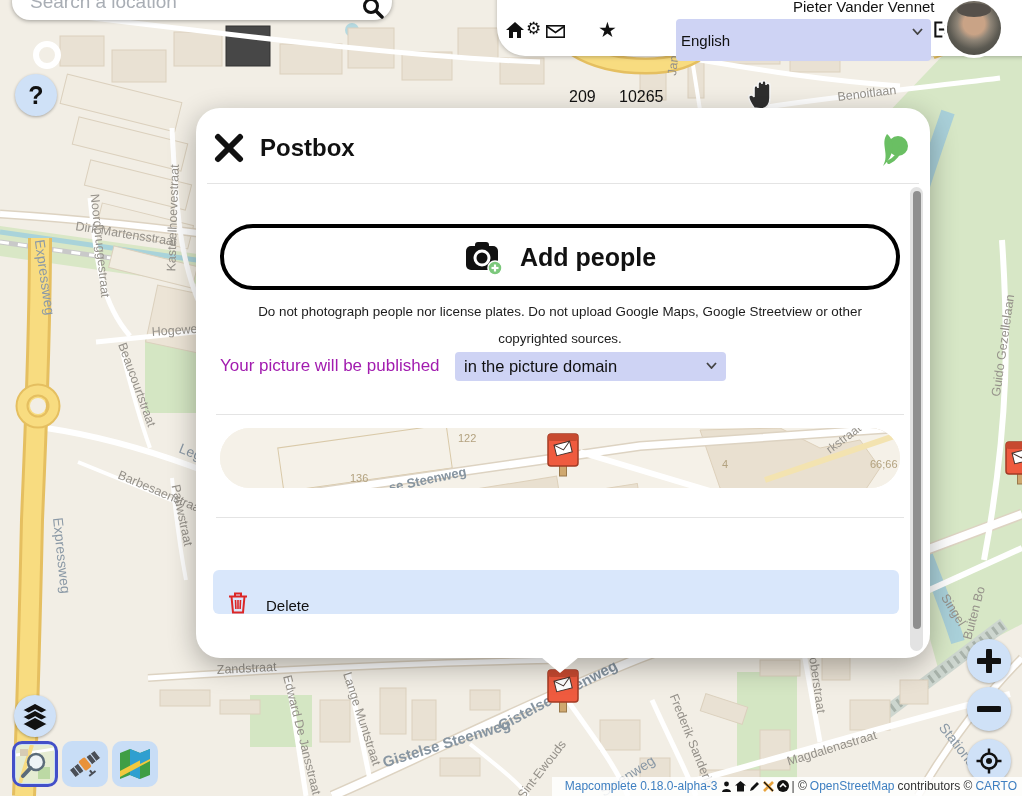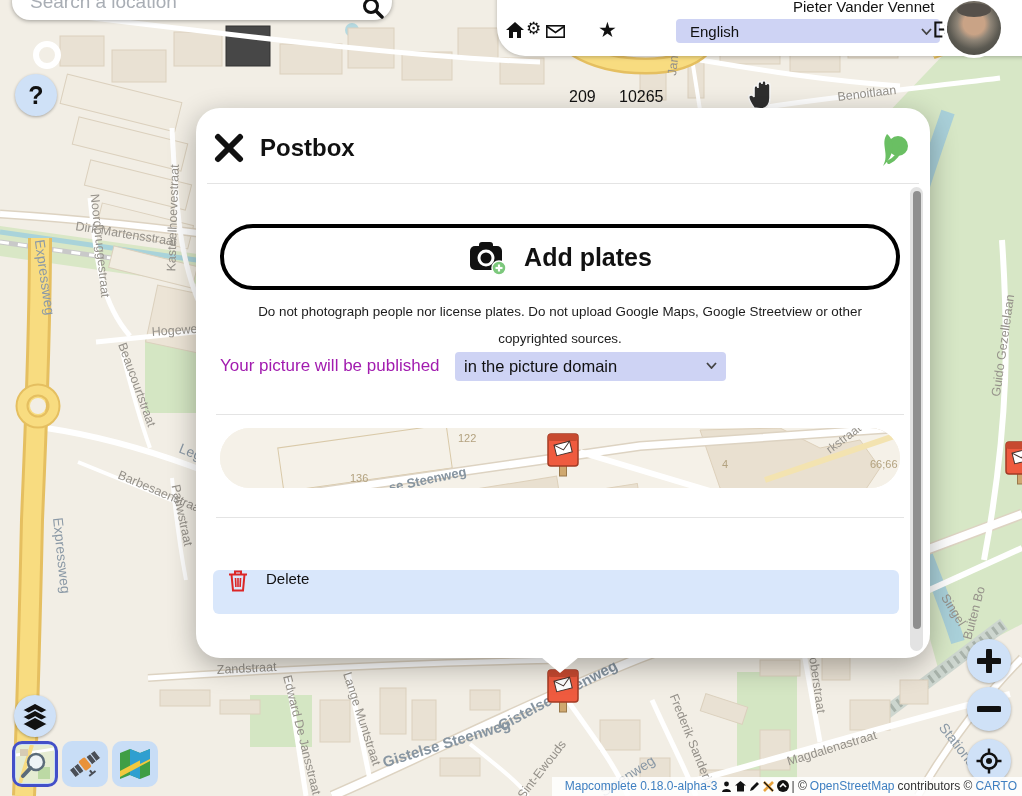--- a/index.html
+++ b/index.html
@@ -24,22 +24,22 @@
     font-size:25px;font-weight:bold;color:#111;cursor:pointer;}
 
   
   .user-panel{position:absolute;left:497px;top:-20px;width:540px;height:76px;background:#fff;
     border-bottom-left-radius:28px;box-shadow:0 1px 4px rgba(0,0,0,.25);}
   .user-name{position:absolute;left:296px;top:18px;font-size:15px;color:#111;white-space:nowrap;}
   .u-row{position:absolute;left:0;top:38px;height:30px;width:100%;}
   .u-ic{position:absolute;top:4px;}
   .u-num{position:absolute;top:22px;font-size:16px;color:#111;margin-top:48px;}
   .glyph{font-size:17px;color:#111;line-height:1;}
-  .lang-select{position:absolute;left:179px;top:1px;width:250px;height:24px;background:#ced3f4;
-    border-radius:4px;display:flex;align-items:center;padding-left:14px;font-size:15px;color:#111;cursor:pointer;}
+  .lang-select{position:absolute;left:179px;top:1px;width:250px;height:42px;background:#ced3f4;
+    border-radius:4px;display:flex;align-items:center;padding-left:5px;font-size:15px;color:#111;cursor:pointer;}
   .lang-select .chev{position:absolute;right:8px;top:9px;}
   .avatar{position:absolute;left:450px;top:21px;width:54px;height:54px;border-radius:50%;overflow:hidden;
     background:radial-gradient(circle at 50% 42%,#c9a386 0 26%,#8f8577 40%,#5c5a52 62%,#3c3b36 100%);
     box-shadow:0 0 0 3px #fff;}
   .avatar:before{content:"";position:absolute;left:10px;top:2px;width:34px;height:14px;border-radius:50%;background:#55504a;}
 
   
   .popup{position:absolute;left:196px;top:108px;width:734px;height:550px;background:#fff;
     border-radius:24px;box-shadow:0 8px 28px rgba(0,0,0,.3);}
   .popup .pointer{position:absolute;left:345px;top:549px;width:0;height:0;
@@ -55,21 +55,21 @@
   .add-image-btn .lbl{font-size:25px;font-weight:bold;color:#111;}
   .img-note{position:absolute;left:30px;top:190px;width:668px;text-align:center;font-size:13.4px;
     line-height:27px;color:#1c1c1c;}
   .lic-row{position:absolute;left:24px;top:244px;height:30px;}
   .lic-prefix{position:absolute;left:0;top:4px;font-size:17px;color:#a21caf;white-space:nowrap;}
   .lic-select{position:absolute;left:235px;top:0;width:271px;height:29px;background:#ced3f4;border-radius:4px;
     display:flex;align-items:center;padding-left:9px;font-size:16.5px;color:#111;cursor:pointer;box-sizing:border-box;}
   .lic-select .chev{position:absolute;right:9px;top:10px;}
   .minimap{position:absolute;left:24px;top:320px;width:680px;height:60px;border-radius:42px;overflow:hidden;background:#f5f1e8;}
   .delete-btn{position:absolute;left:17px;top:462px;width:686px;height:44px;background:#d9e7fb;border-radius:6px;
-    display:flex;align-items:flex-start;cursor:pointer;}
+    display:flex;align-items:flex-end;cursor:pointer;}
   .delete-btn .t-ic{margin-left:15px;}
   .delete-btn .lbl{margin-left:18px;font-size:15px;color:#111;}
 
   
   .layers-btn{position:absolute;left:14px;top:695px;width:42px;height:42px;border-radius:50%;background:#cfe1f7;
     box-shadow:0 1px 3px rgba(0,0,0,.3);display:flex;align-items:center;justify-content:center;cursor:pointer;}
   .theme-btn{position:absolute;top:741px;width:46px;height:46px;border-radius:10px;background:#c8ddf6;
     display:flex;align-items:center;justify-content:center;cursor:pointer;box-sizing:border-box;}
   .theme-btn.sel{border:3px solid #4350c8;}
 
@@ -320,21 +320,21 @@
 
   <div class="add-image-btn">
     <svg width="40" height="38" viewBox="0 0 40 38">
       <rect x="2" y="8" width="32" height="24" rx="5" fill="#111"></rect>
       <rect x="11" y="4" width="14" height="7" rx="3" fill="#111"></rect>
       <circle cx="18" cy="20" r="7" fill="none" stroke="#fff" stroke-width="3"></circle>
       <circle cx="31" cy="30" r="7" fill="#7cc87c" stroke="#fff" stroke-width="1.5"></circle>
       <line x1="31" y1="26.5" x2="31" y2="33.5" stroke="#fff" stroke-width="2.2"></line>
       <line x1="27.5" y1="30" x2="34.5" y2="30" stroke="#fff" stroke-width="2.2"></line>
     </svg>
-    <span class="lbl">Add plates</span>
+    <span class="lbl">Add people</span>
   </div>
 
   <div class="img-note">Do not photograph people nor license plates. Do not upload Google Maps, Google Streetview or other copyrighted sources.</div>
 
   <div class="lic-row">
     <span class="lic-prefix">Your picture will be published</span>
     <div class="lic-select">
       <span>in the picture domain</span>
       <svg class="chev" width="11" height="7" viewBox="0 0 11 7">
         <polyline points="1,1 5.5,6 10,1" fill="none" stroke="#444" stroke-width="1.8"></polyline>

